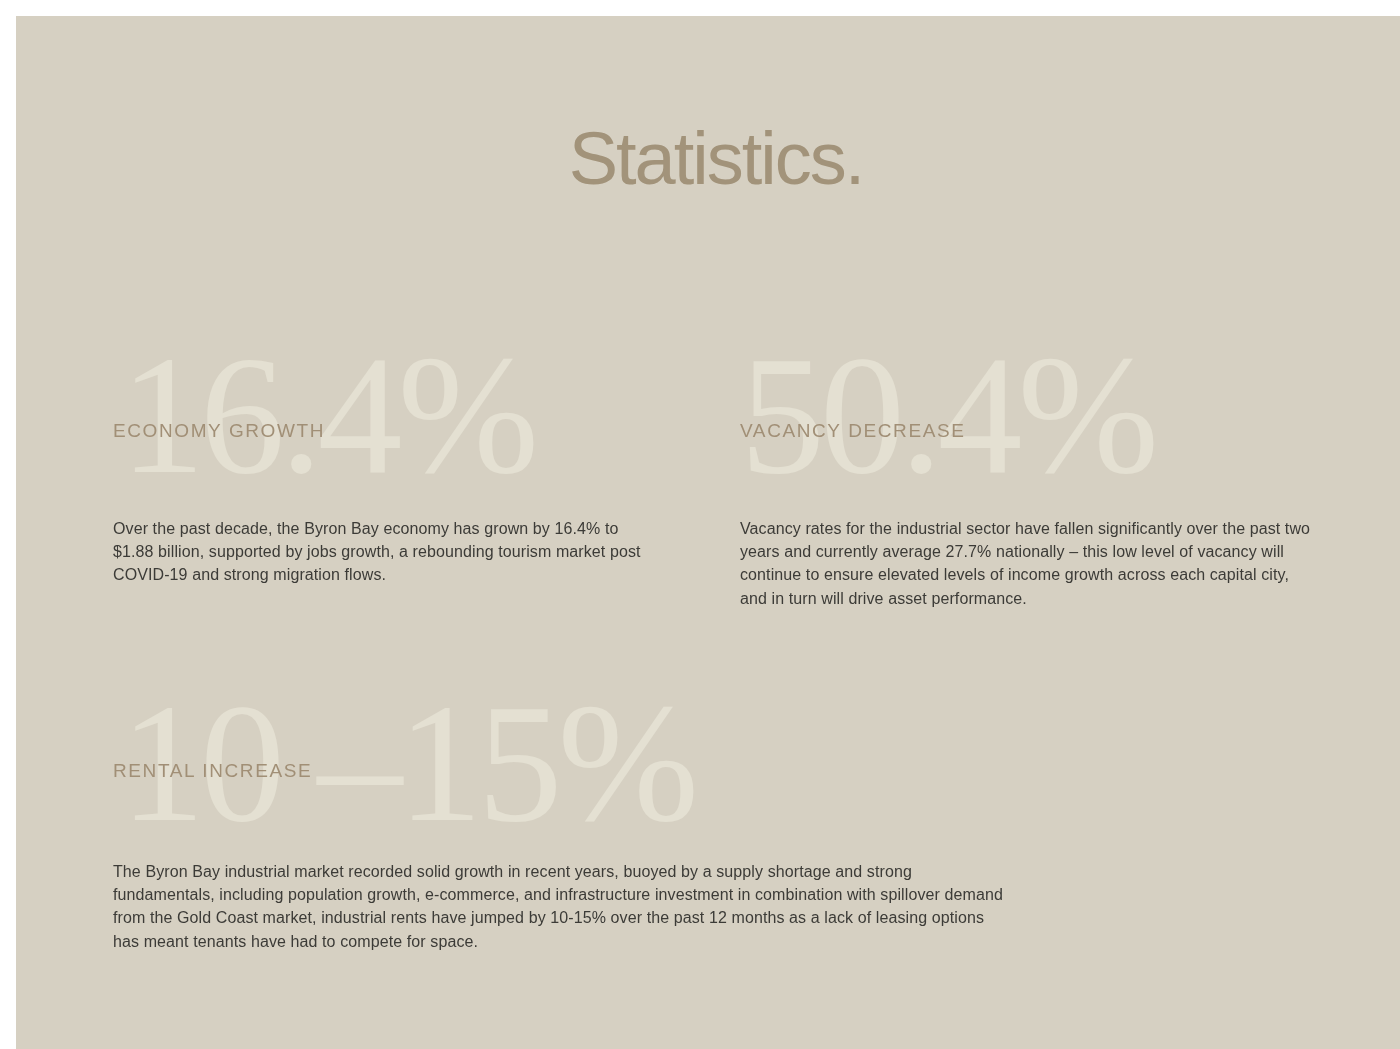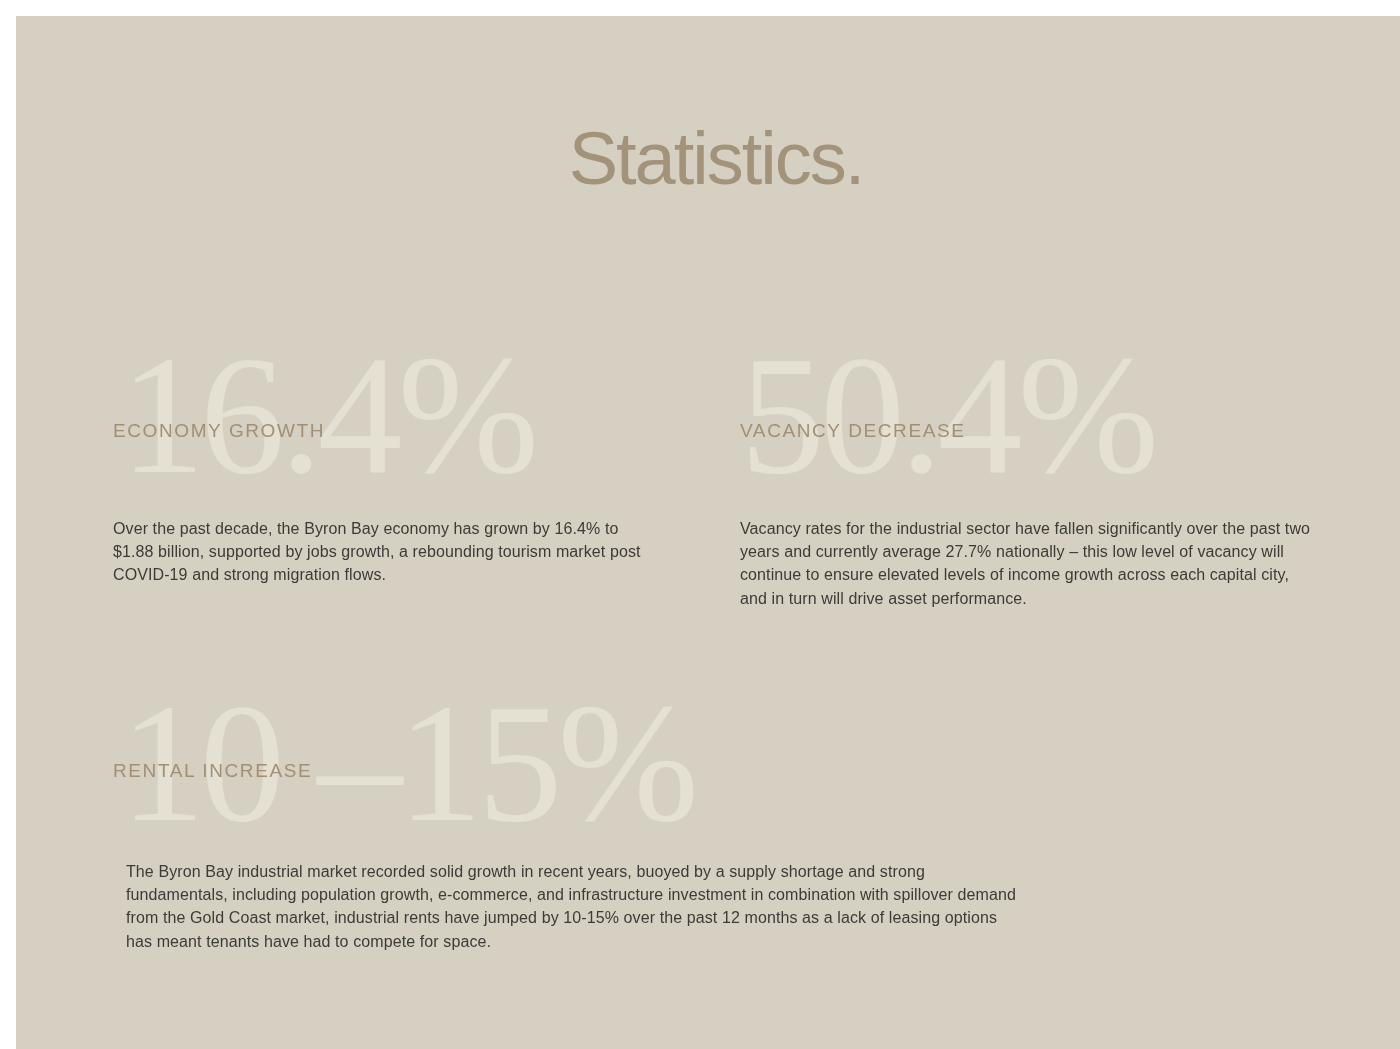--- a/index.html
+++ b/index.html
@@ -64,21 +64,21 @@
   .stat-desc {
     position: absolute;
     z-index: 2;
     font-size: 16px;
     line-height: 23.2px;
     letter-spacing: 0.1px;
     color: #3c3b37;
   }
   .desc-1 { left: 89px;  top: 493px; width: 560px; }
   .desc-2 { left: 716px; top: 493px; width: 592px; }
-  .desc-3 { left: 89px;  top: 836px; width: 915px; margin-left: 13px; }
+  .desc-3 { left: 89px;  top: 836px; width: 915px; }
 </style>
 </head>
 <body>
 
 <div class="slide">
 
   <h1 class="title">Statistics.</h1>
 
   <section>
     <span class="watermark wm-1">16.4%</span>

